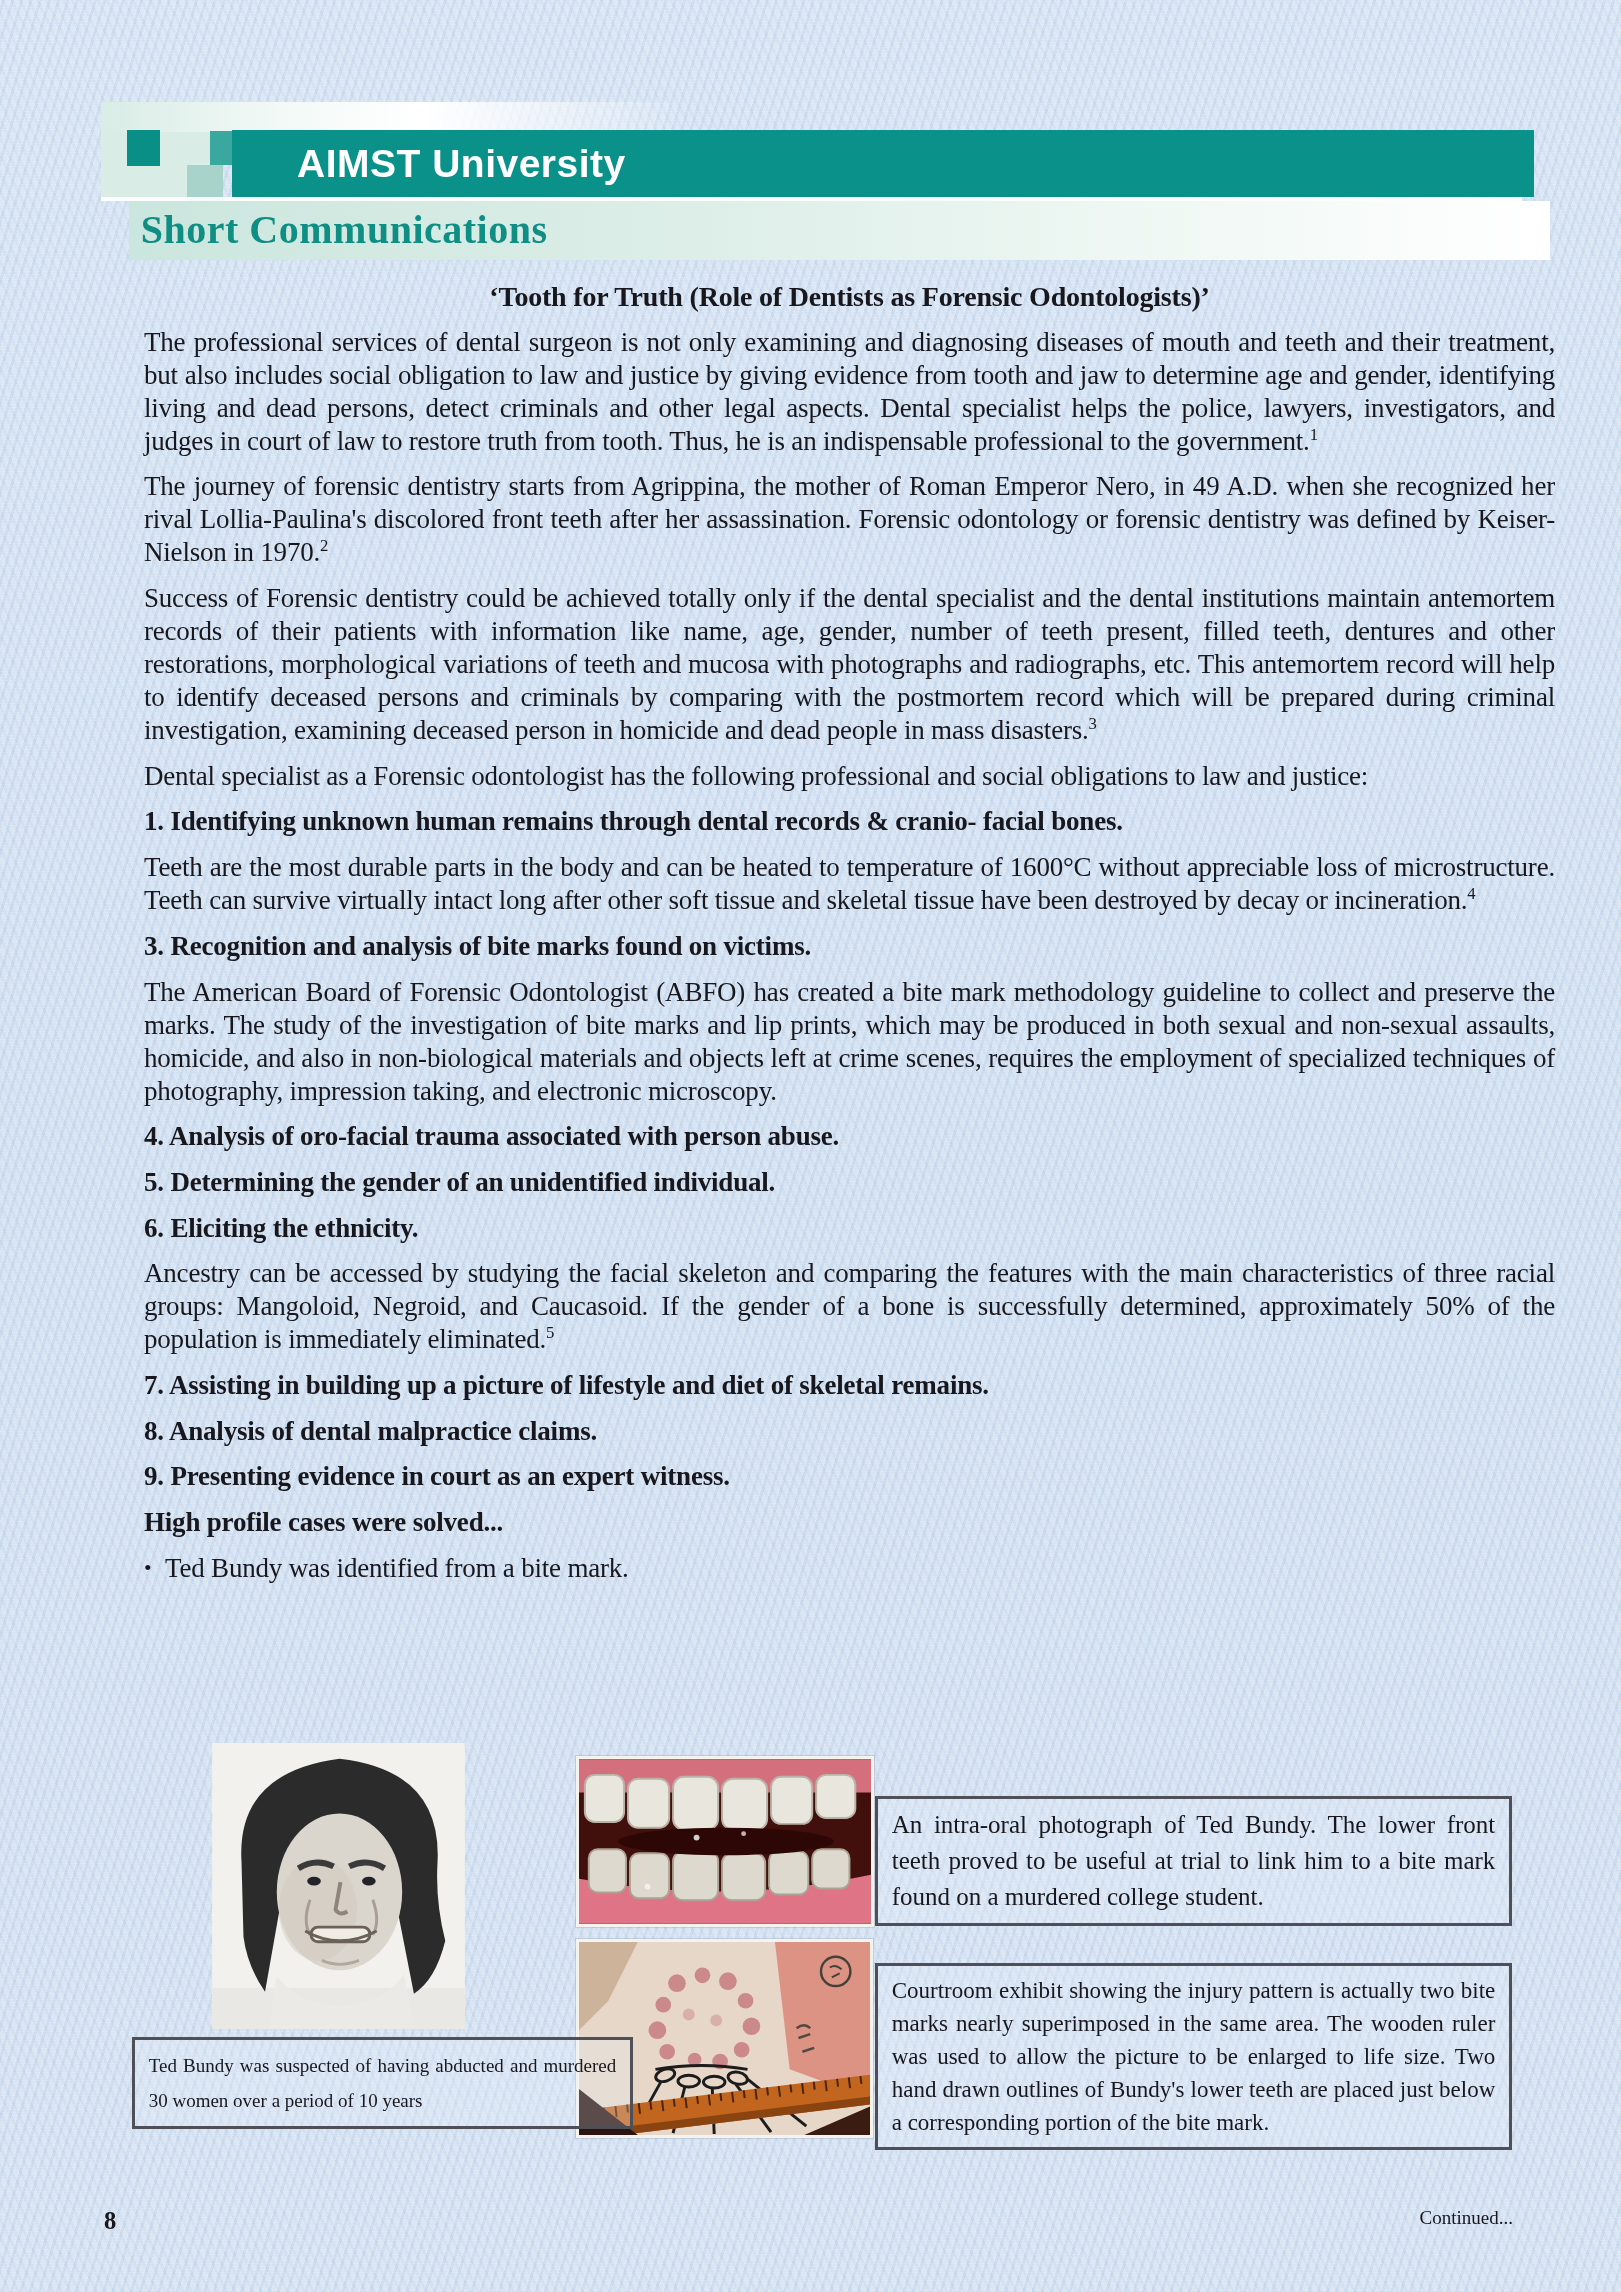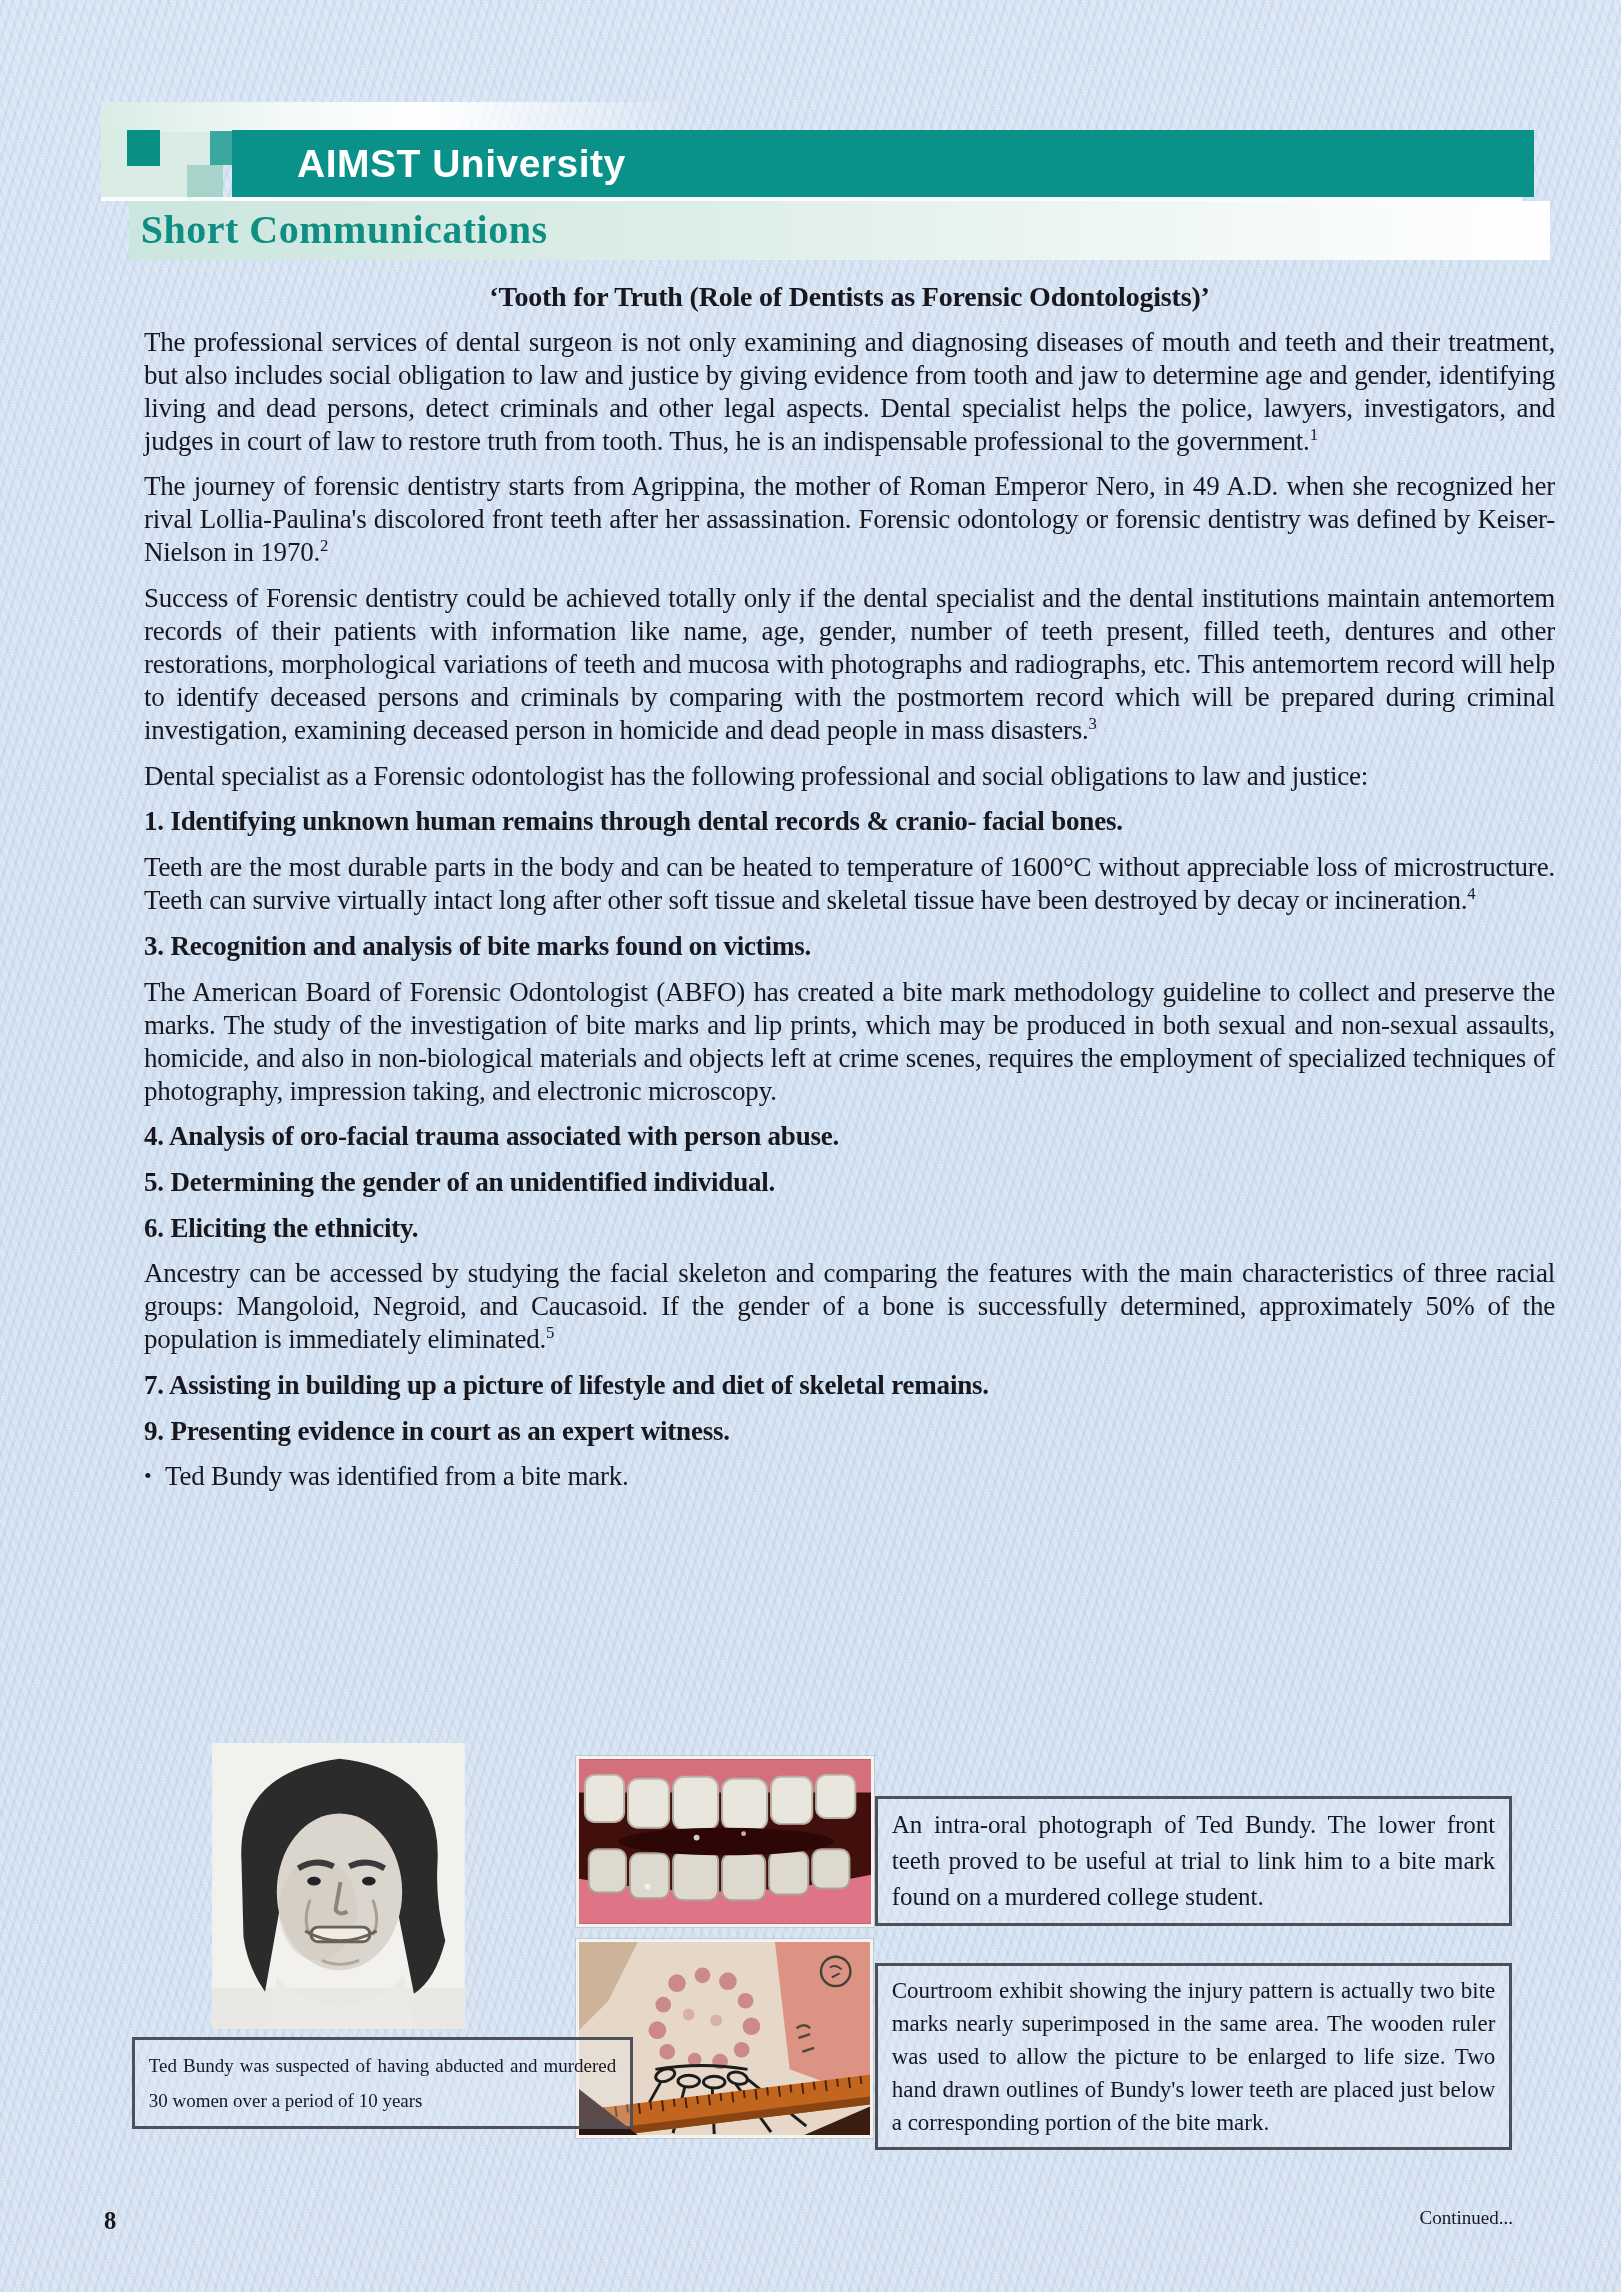--- a/index.html
+++ b/index.html
@@ -83,22 +83,24 @@
     <p class="li"><span>3.</span> <span>Recognition and analysis of bite marks found on victims.</span></p>
     <p class="sub"><span>The American Board of Forensic Odontologist (ABFO) has created a bite mark methodology guideline to collect and preserve the marks. The study of the investigation of bite marks and lip prints, which may be produced in both sexual and non-sexual assaults, homicide, and also in non-biological materials and objects left at crime scenes, requires the employment of specialized techniques of photography, impression taking, and electronic microscopy.</span></p>
 
     <p class="li"><span>4.</span> <span>Analysis of oro-facial trauma associated with person abuse.</span></p>
     <p class="li"><span>5.</span> <span>Determining the gender of an unidentified individual.</span></p>
 
     <p class="li"><span>6.</span> <span>Eliciting the ethnicity.</span></p>
     <p class="sub"><span>Ancestry can be accessed by studying the facial skeleton and comparing the features with the main characteristics of three racial groups: Mangoloid, Negroid, and Caucasoid. If the gender of a bone is successfully determined, approximately 50% of the population is immediately eliminated.</span><sup>5</sup></p>
 
     <p class="li"><span>7.</span> <span>Assisting in building up a picture of lifestyle and diet of skeletal remains.</span></p>
+    <p class="li"><span>8.</span> <span>Analysis of dental malpractice claims.</span></p>
     <p class="li"><span>9.</span> <span>Presenting evidence in court as an expert witness.</span></p>
 
+    <p class="hp-head">High profile cases were solved...</p>
     <p class="bullet">Ted Bundy was identified from a bite mark.</p>
   </div>
 
   <svg class="fig" style="left:212px;top:1743px;" width="253" height="286" viewBox="0 0 258 292">
     <rect x="0" y="0" width="258" height="292" fill="#f2f1ee"></rect>
     <rect x="0" y="250" width="258" height="42" fill="#e9e8e4"></rect>
     <path d="M30 122 Q24 30 130 16 Q236 28 230 124 Q228 162 238 202 Q228 242 206 256 L188 164 Q126 122 72 152 L54 254 Q36 228 32 198 Z" fill="#2b2b2b"></path>
     <ellipse cx="130" cy="152" rx="64" ry="80" fill="#dad5cd"></ellipse>
     <ellipse cx="108" cy="170" rx="40" ry="52" fill="#cfc9c0" opacity=".5"></ellipse>
     <path d="M88 128 Q106 117 124 126" stroke="#3a3a3a" stroke-width="6" fill="none"></path>

